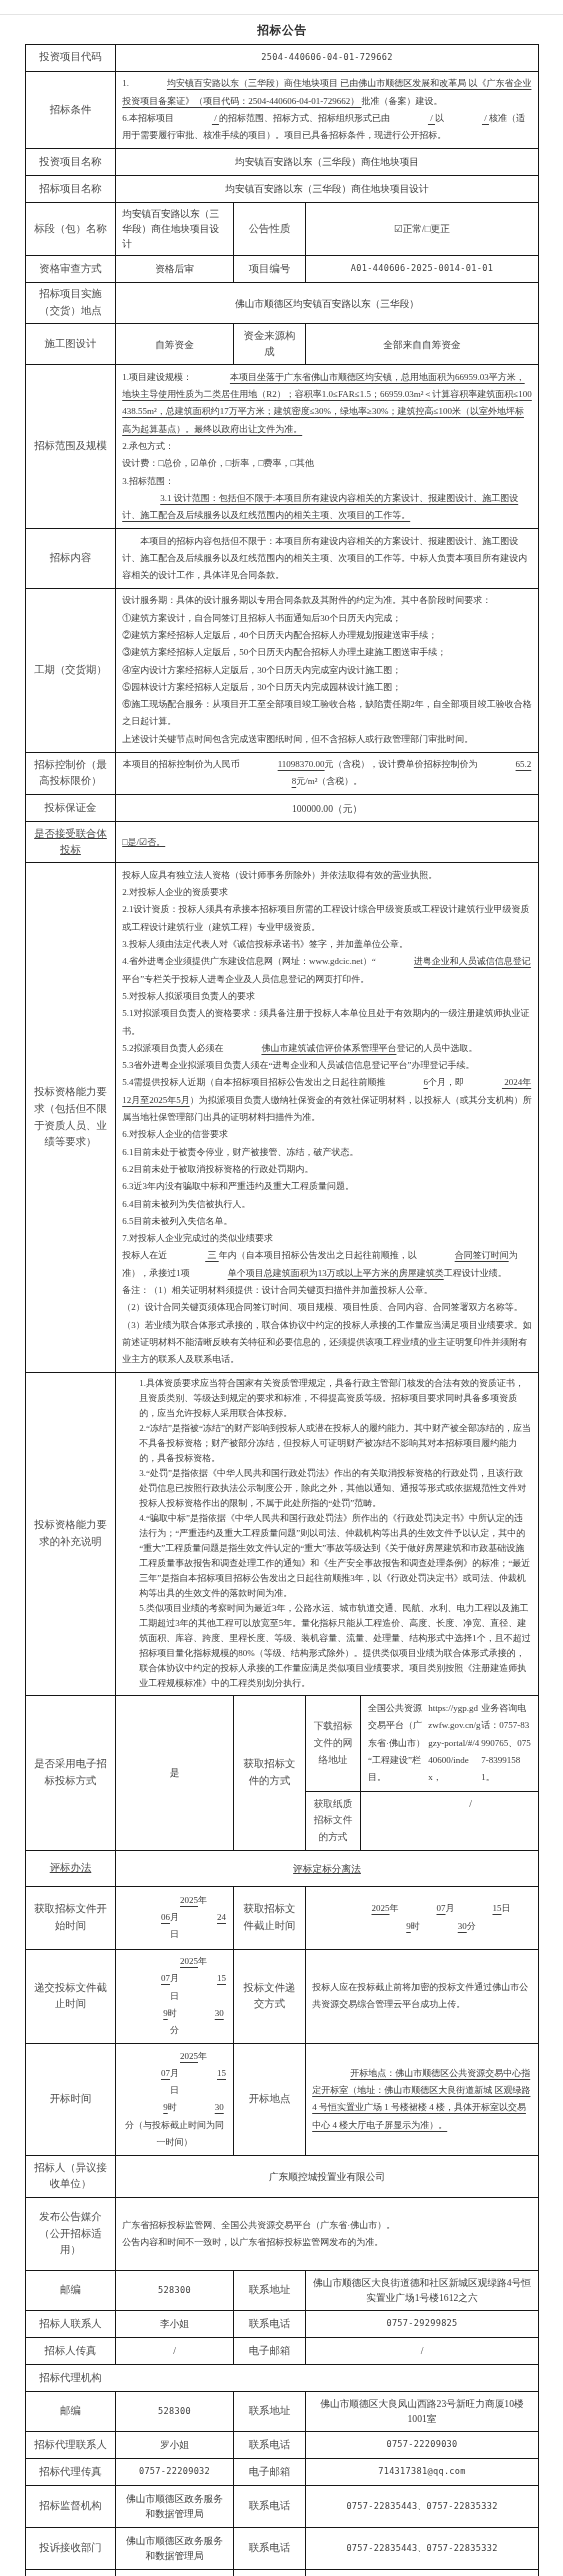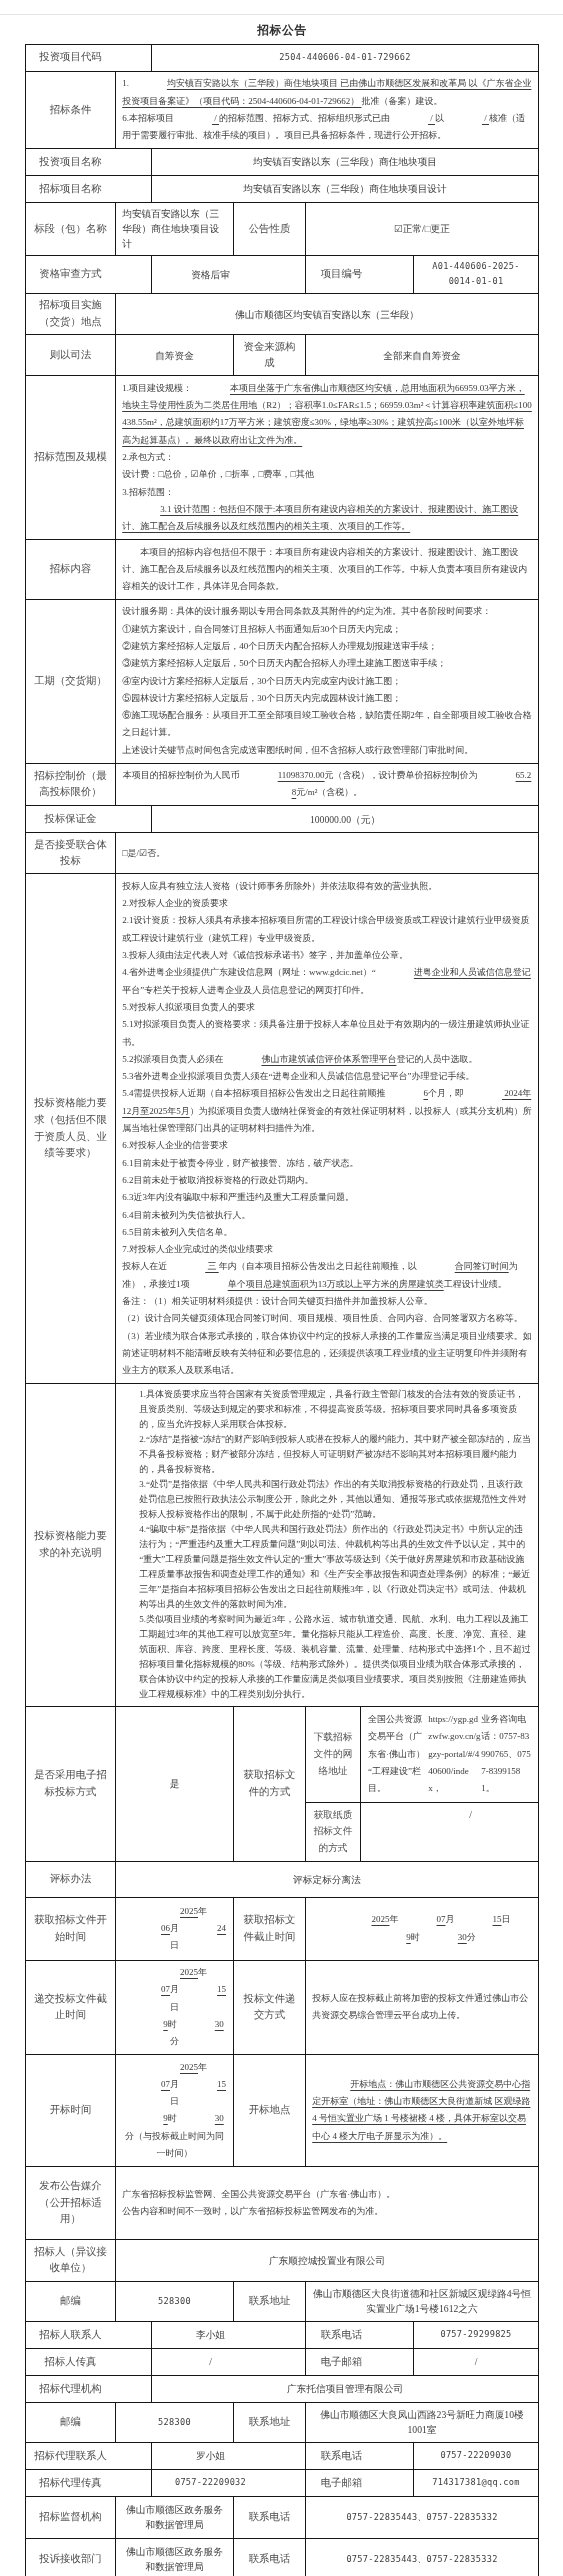--- a/index.html
+++ b/index.html
@@ -21,21 +21,21 @@
   .mono{font-family:"DejaVu Sans Mono",monospace;font-size:8.6px;letter-spacing:0.3px;}
   .txt p{margin:0;font-size:9px;line-height:17.3px;color:#3a3a3a;word-break:break-all;}
   .tight p{line-height:15px;margin-left:17px;}
   .ind p{text-indent:2em;}
   .u{text-decoration:underline;text-underline-offset:2.8px;margin-left:38px;}
   .nopad{padding:0;}
   .sub{display:flex;align-items:stretch;}
   .sub + .sub{border-top:1.4px solid #161616;gap:42px;}
   .sublab{flex:0 0 55px;width:55px;border-right:1.4px solid #161616;display:flex;align-items:center;justify-content:center;text-align:center;font-size:9.7px;line-height:16.6px;color:#4d4d4d;padding:4.1px 2.8px;box-sizing:border-box;}
   .subval{flex:1 1 auto;min-width:0;padding:4.1px 7px;display:flex;flex-direction:row;justify-content:center;}
-  .mh38{min-height:26px;gap:36px;} .mh50{min-height:35px;} .mh56{min-height:39px;}
+  .mh38{min-height:26px;} .mh50{min-height:35px;text-decoration:underline;} .mh56{min-height:39px;}
   .mh60{min-height:41px;} .mh72{min-height:50px;} .mh90{min-height:62px;}
   .mh110{min-height:77px;} .mh100{min-height:72px;}
 </style>
 </head>
 <body>
 
 <div class="page">
   <div class="topband"></div>
   <div class="title">招标公告</div>
 
@@ -77,21 +77,21 @@
       <div class="td w3">项目编号</div>
       <div class="td wf val ctr mono">A01-440606-2025-0014-01-01</div>
     </div>
 
     <div class="tr mh56">
       <div class="td lab">招标项目实施（交货）地点</div>
       <div class="td wf val ctr">佛山市顺德区均安镇百安路以东（三华段）</div>
     </div>
 
     <div class="tr mh56">
-      <div class="td lab">则以司法</div>
+      <div class="td lab">施工图设计</div>
       <div class="td w2 val ctr">自筹资金</div>
       <div class="td w3">资金来源构成</div>
       <div class="td wf val ctr">全部来自自筹资金</div>
     </div>
 
     <div class="tr">
       <div class="td lab">招标范围及规模</div>
       <div class="td wf txt">
           <p><span>1.项目建设规模：</span><span class="u">本项目坐落于广东省佛山市顺德区均安镇，总用地面积为66959.03平方米，地块主导使用性质为二类居住用地（R2）；容积率1.0≤FAR≤1.5；66959.03m²＜计算容积率建筑面积≤100438.55m²，总建筑面积约17万平方米；建筑密度≤30%，绿地率≥30%；建筑控高≤100米（以室外地坪标高为起算基点）。最终以政府出让文件为准。</span></p>
           <p><span>2.承包方式：</span></p>
@@ -233,31 +233,31 @@
       <div class="td w2 txt ctr">
           <p><span class="u">2025</span><span>年</span><span class="u">07</span><span>月</span><span class="u">15</span><span>日</span></p>
           <p><span class="u">9</span><span>时</span><span class="u">30</span><span>分（与投标截止时间为同一时间）</span></p>
         </div>
       <div class="td w3">开标地点</div>
       <div class="td wf txt">
           <p><span class="u">开标地点：佛山市顺德区公共资源交易中心指 定开标室（地址：佛山市顺德区大良街道新城 区观绿路 4 号恒实置业广场 1 号楼裙楼 4 楼，具体开标室以交易中心 4 楼大厅电子屏显示为准）。</span></p>
         </div>
     </div>
 
-    <div class="tr mh100">
-      <div class="td lab">发布公告媒介（公开招标适用）</div>
-      <div class="td wf txt">
-          <p><span>广东省招标投标监管网、全国公共资源交易平台（广东省·佛山市）。</span></p>
-          <p><span>公告内容和时间不一致时，以广东省招标投标监管网发布的为准。</span></p>
-        </div>
-    </div>
-
     <div class="tr mh60">
       <div class="td lab">招标人（异议接收单位）</div>
       <div class="td wf val ctr">广东顺控城投置业有限公司</div>
+    </div>
+
+    <div class="tr mh100">
+      <div class="td lab">发布公告媒介（公开招标适用）</div>
+      <div class="td wf txt">
+          <p><span>广东省招标投标监管网、全国公共资源交易平台（广东省·佛山市）。</span></p>
+          <p><span>公告内容和时间不一致时，以广东省招标投标监管网发布的为准。</span></p>
+        </div>
     </div>
 
     <div class="tr mh56">
       <div class="td lab">邮编</div>
       <div class="td w2 val ctr mono">528300</div>
       <div class="td w3">联系地址</div>
       <div class="td wf val ctr">佛山市顺德区大良街道德和社区新城区观绿路4号恒实置业广场1号楼1612之六</div>
     </div>
 
     <div class="tr mh38">
@@ -269,21 +269,20 @@
 
     <div class="tr mh38">
       <div class="td lab">招标人传真</div>
       <div class="td w2 val ctr">/</div>
       <div class="td w3">电子邮箱</div>
       <div class="td wf val ctr">/</div>
     </div>
 
     <div class="tr mh38">
       <div class="td lab">招标代理机构</div>
-      <div class="td wf val ctr">广东托信项目管理有限公司</div>
     </div>
 
     <div class="tr mh56">
       <div class="td lab">邮编</div>
       <div class="td w2 val ctr mono">528300</div>
       <div class="td w3">联系地址</div>
       <div class="td wf val ctr">佛山市顺德区大良凤山西路23号新旺力商厦10楼1001室</div>
     </div>
 
     <div class="tr mh38">

